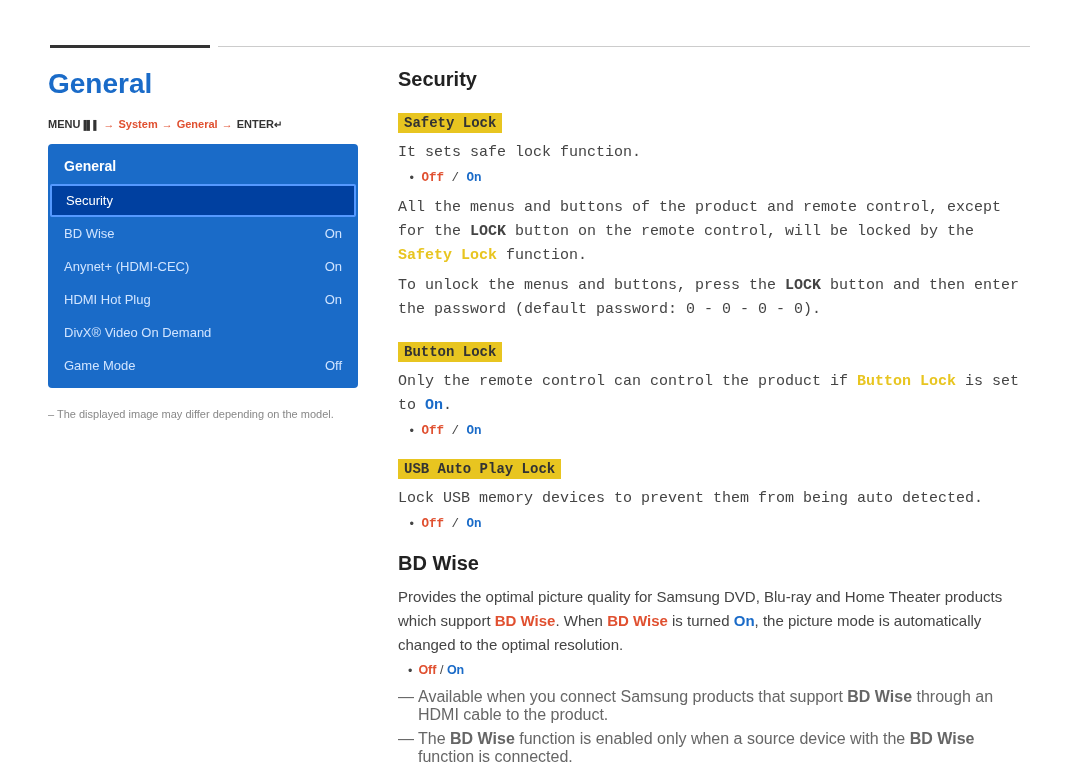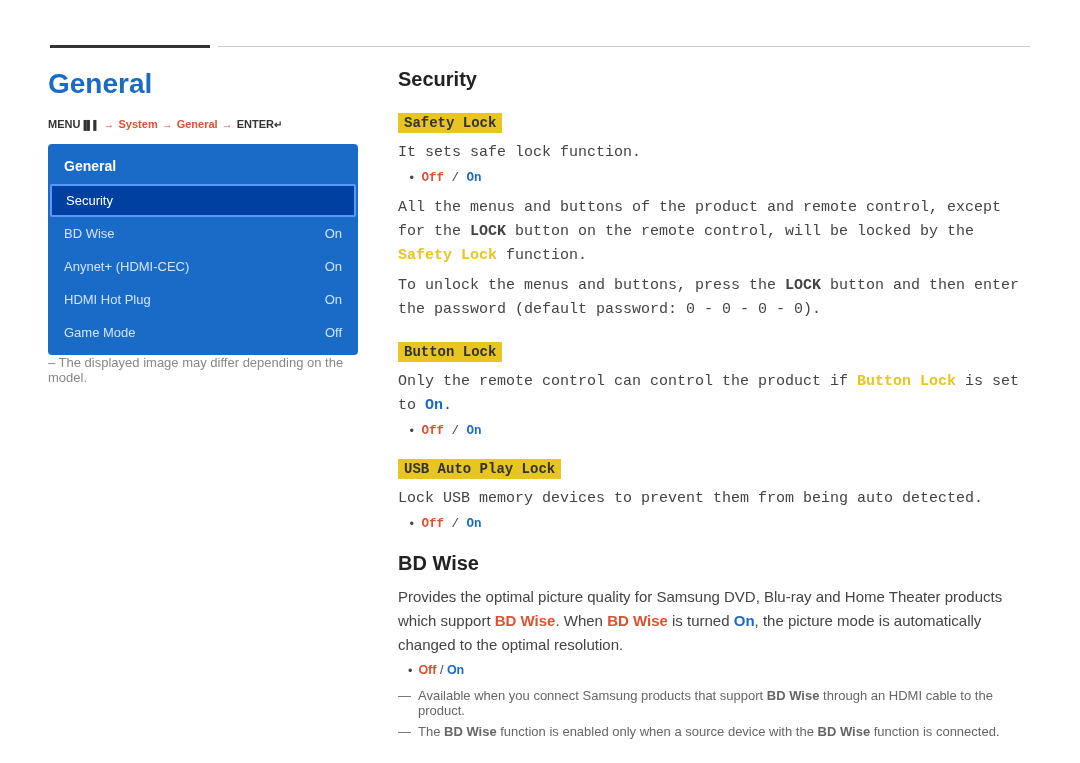--- a/index.html
+++ b/index.html
@@ -102,23 +102,23 @@
       padding: 7px 14px;
     }
     .nav-item .value {
       color: #d0e4ff;
     }
     .nav-item.active .value {
       color: #fff;
     }
 
     .note-text {
-      font-size: 13px;
+      font-size: 11px;
       color: #888;
-      margin-top: 0;
+      margin-top: 20px;
     }
     .note-text::before {
       content: '– ';
     }
 
     
     .right-panel {
       flex: 1;
     }
 
@@ -191,21 +191,21 @@
     }
 
     .bd-wise-title {
       font-size: 20px;
       font-weight: bold;
       color: #222;
       margin-bottom: 10px;
     }
 
     .footnote {
-      font-size: 13px;
+      font-size: 16px;
       color: #666;
       margin-top: 6px;
       padding-left: 20px;
       position: relative;
     }
     .footnote::before {
       content: '―';
       position: absolute;
       left: 0;
       color: #666;
@@ -245,20 +245,24 @@
         <span>BD Wise</span>
         <span class="value">On</span>
       </div>
       <div class="nav-item">
         <span>Anynet+ (HDMI-CEC)</span>
         <span class="value">On</span>
       </div>
       <div class="nav-item">
         <span>HDMI Hot Plug</span>
         <span class="value">On</span>
+      </div>
+      <div class="nav-item">
+        <span>DivX® Video On Demand</span>
+        <span class="value"></span>
       </div>
       <div class="nav-item">
         <span>Game Mode</span>
         <span class="value">Off</span>
       </div>
     </div>
 
     <div class="note-text">The displayed image may differ depending on the model.</div>
   </div>
 

